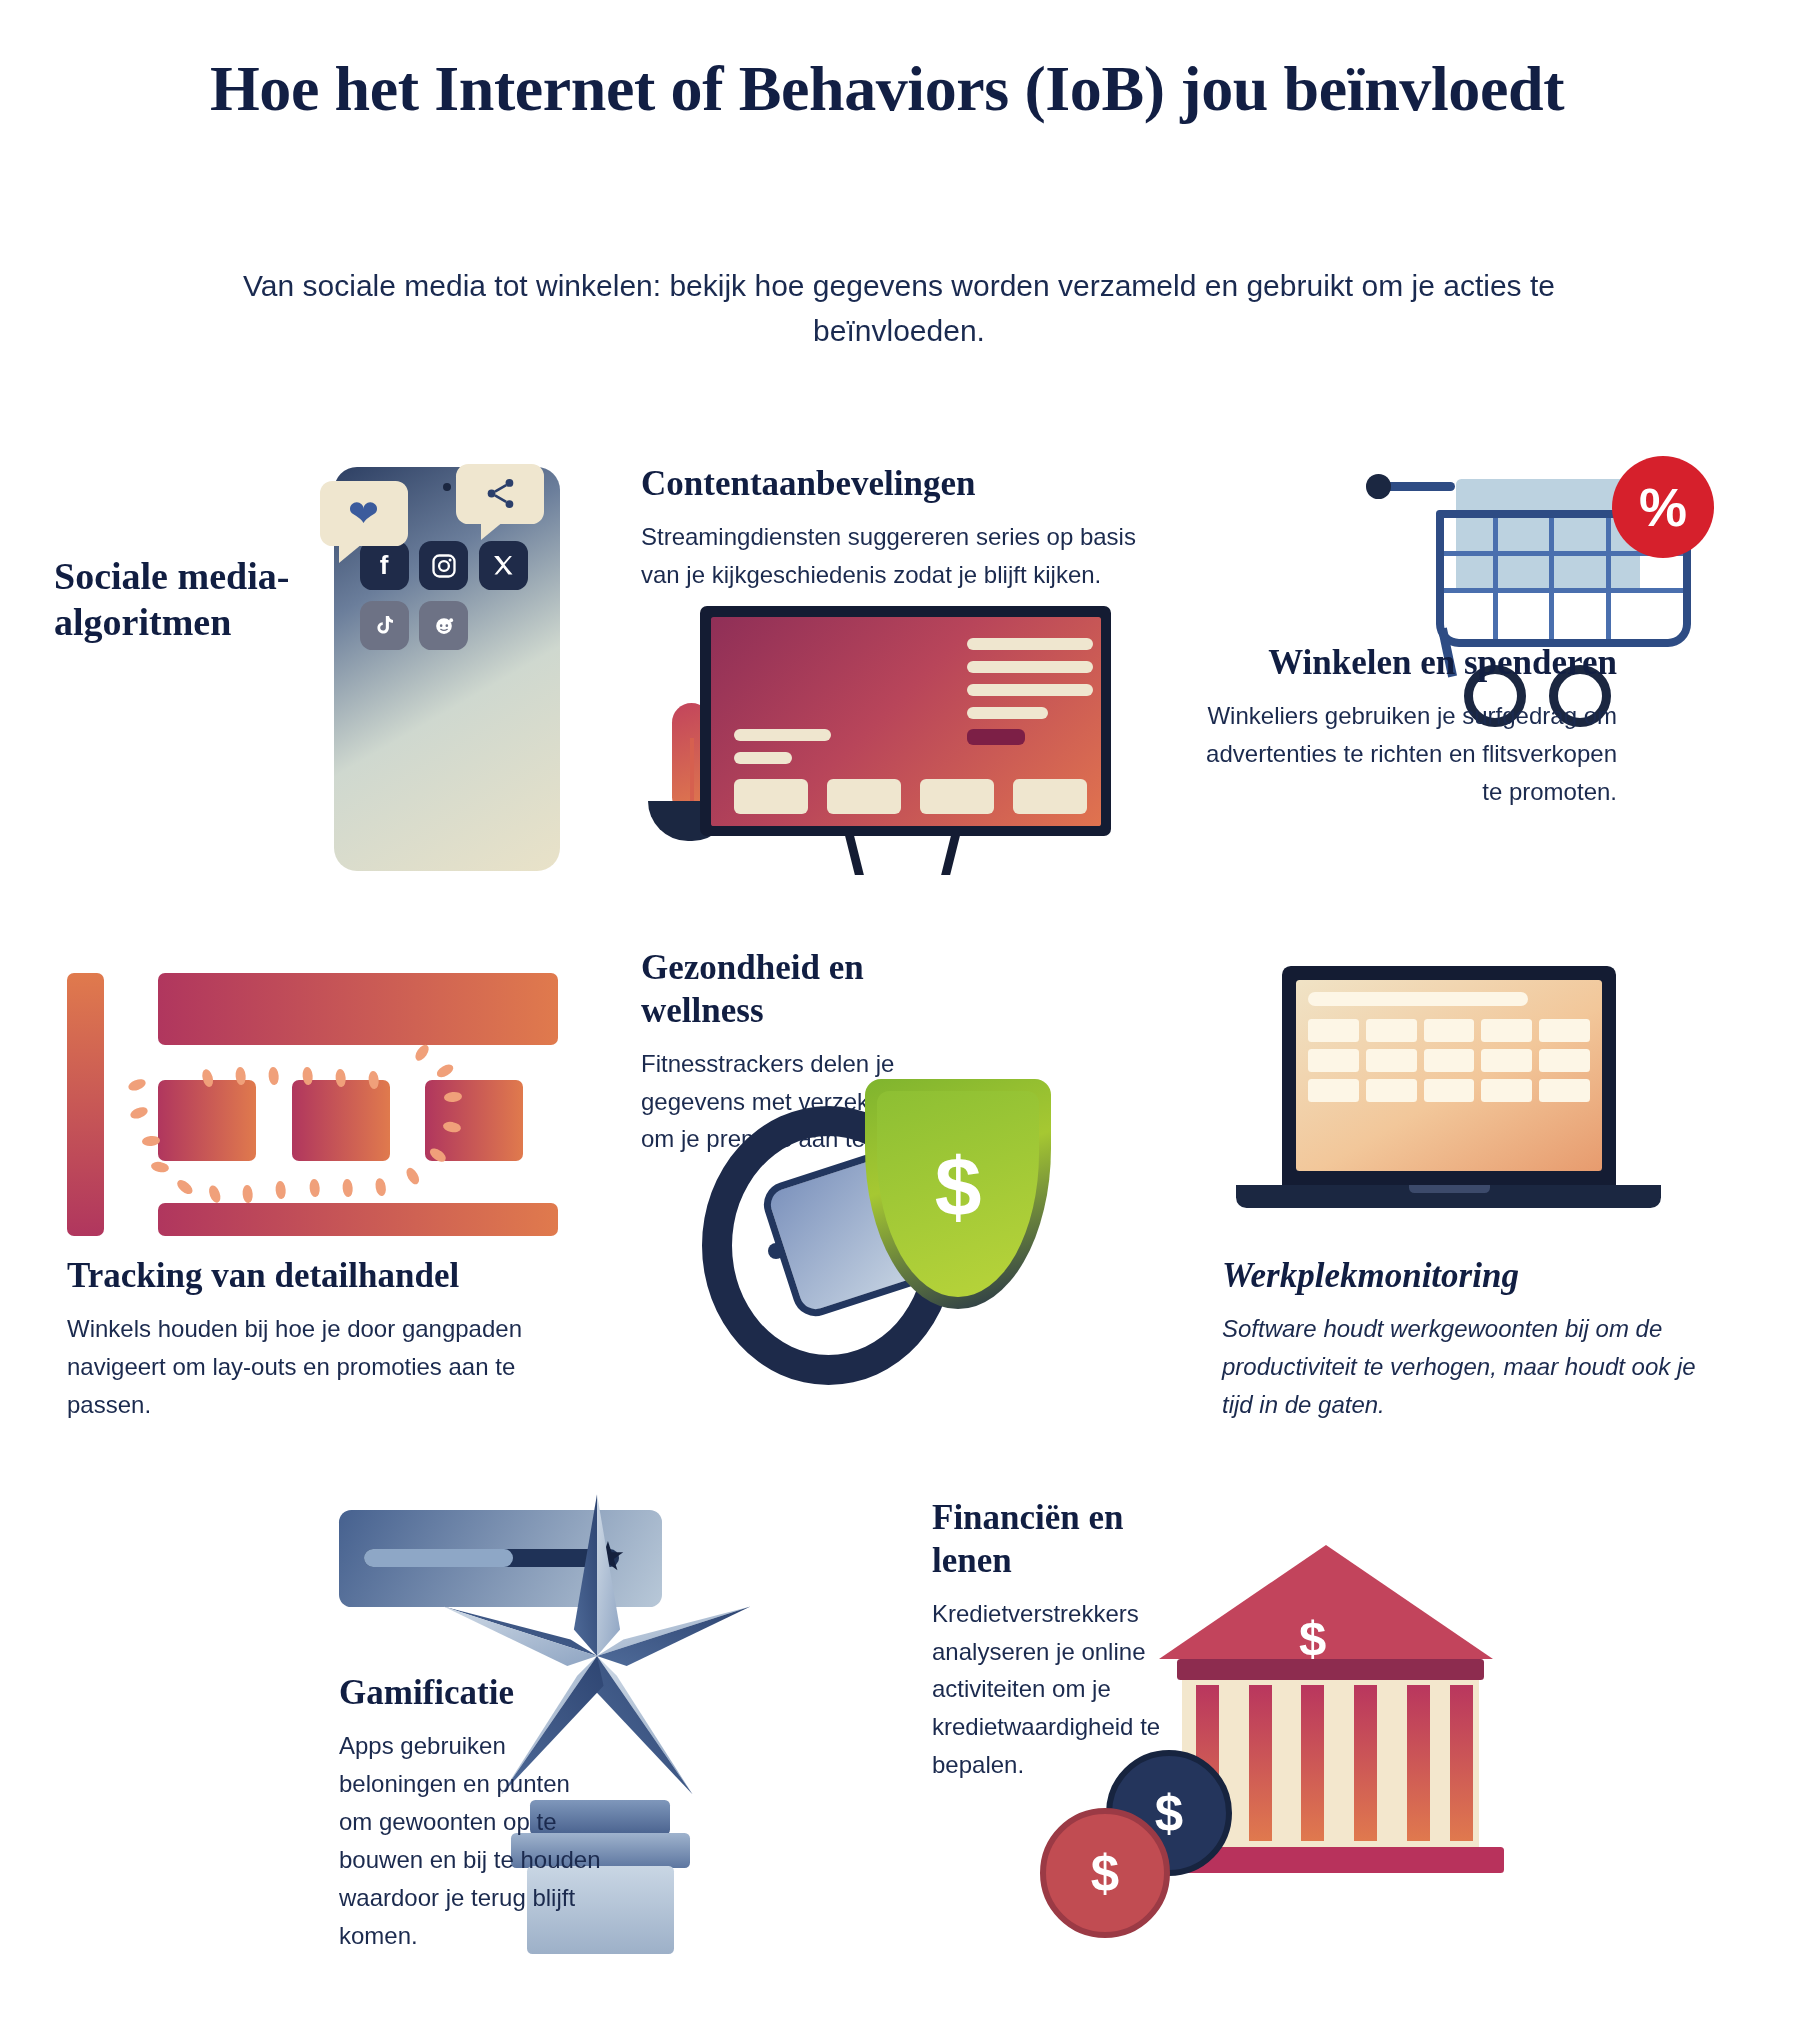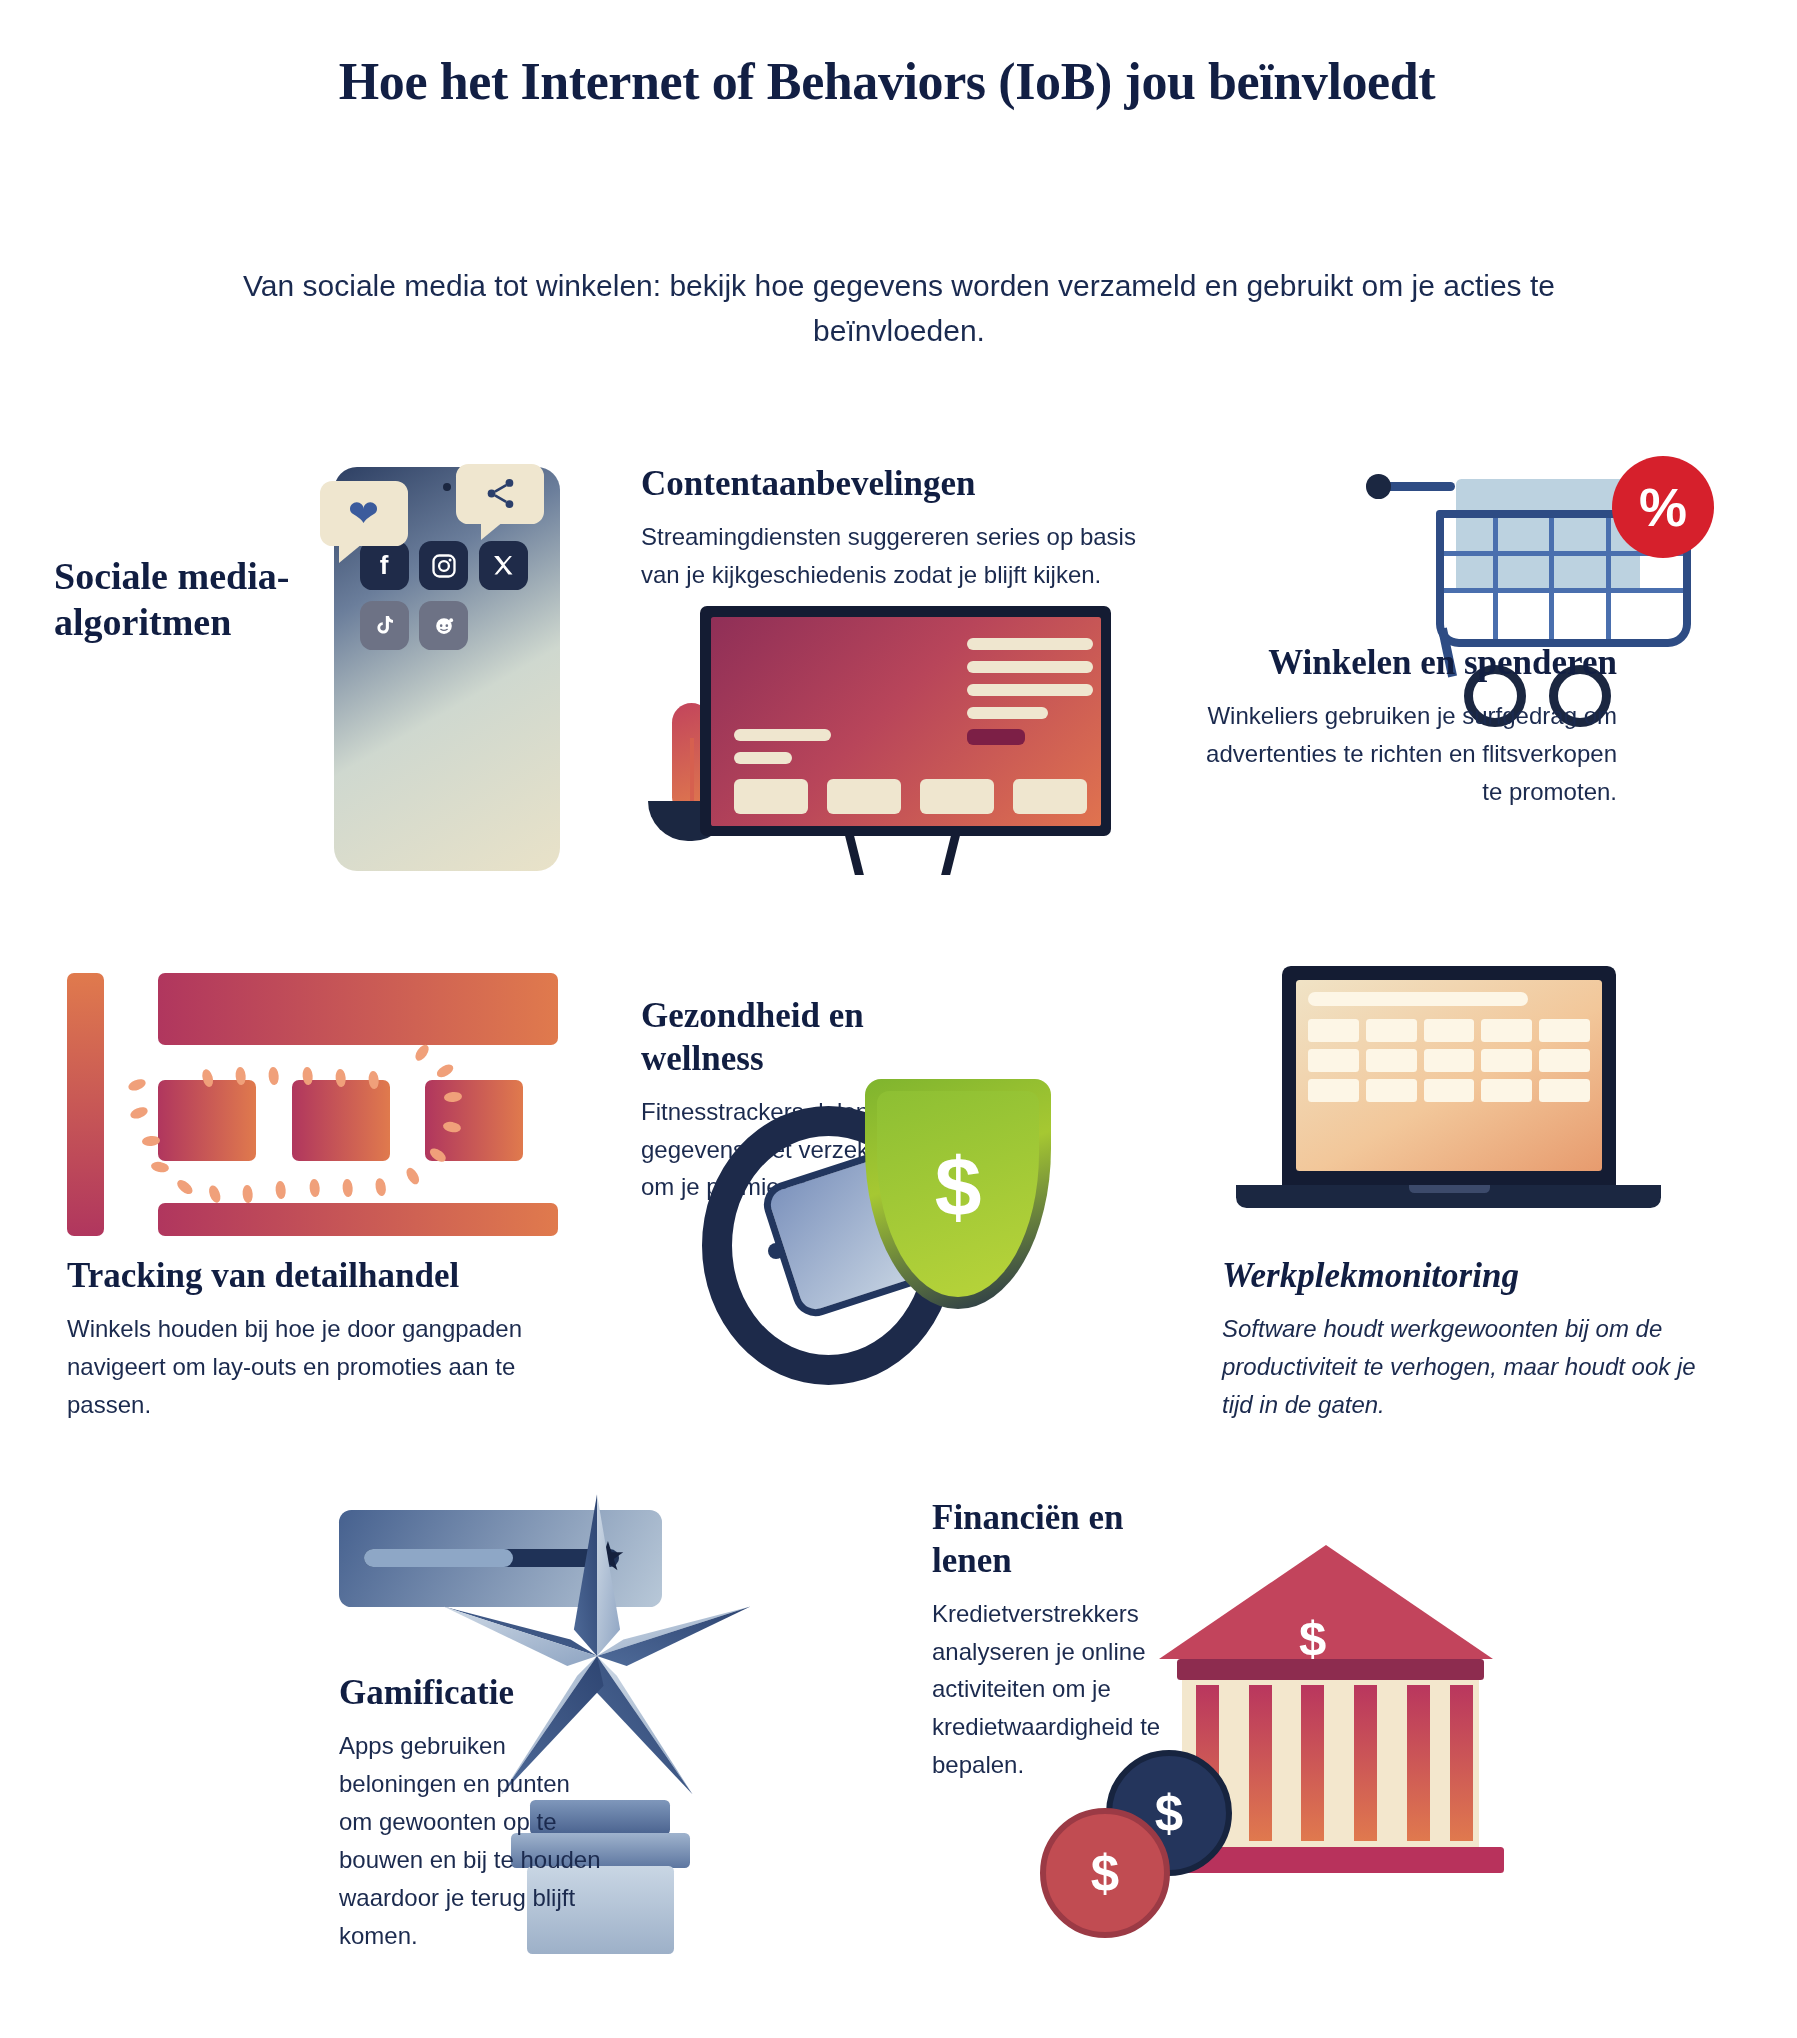--- a/index.html
+++ b/index.html
@@ -22,21 +22,21 @@
 
   
   .title {
     position: absolute;
     top: 51px;
     left: 0;
     width: 1774px;
     text-align: center;
     font-family: "Liberation Serif", serif;
     font-weight: bold;
-    font-size: 52px;
+    font-size: 64px;
     line-height: 1.18;
     letter-spacing: -0.4px;
     color: #121f44;
   }
   .subtitle {
     position: absolute;
     top: 263px;
     left: 50%;
     transform: translateX(-50%);
     width: 1317px;
@@ -61,21 +61,21 @@
     font-size: 24px;
     line-height: 1.58;
     color: #1b2a4e;
   }
 
   .b-social  { left: 54px;  top: 553px;  width: 263px; }
   .b-social h3 { font-size: 38px; }
   .b-content { left: 641px; top: 463px;  width: 535px; }
   .b-shop    { left: 1204px; top: 642px; width: 413px; text-align: right; }
   .b-retail  { left: 67px;  top: 1255px; width: 492px; }
-  .b-health  { left: 641px; top: 995px; width: 316px; }
+  .b-health  { left: 641px; top: 947px; width: 316px; }
   .b-work    { left: 1222px; top: 1255px; width: 492px; font-style: italic; }
   .b-gami    { left: 339px; top: 1672px; width: 263px; }
   .b-finance { left: 932px; top: 1497px; width: 246px; }
 
   
   .art { position: absolute; }
 
   
   .phone-wrap { left: 309px; top: 467px; width: 263px; height: 404px; }
   .phone {

